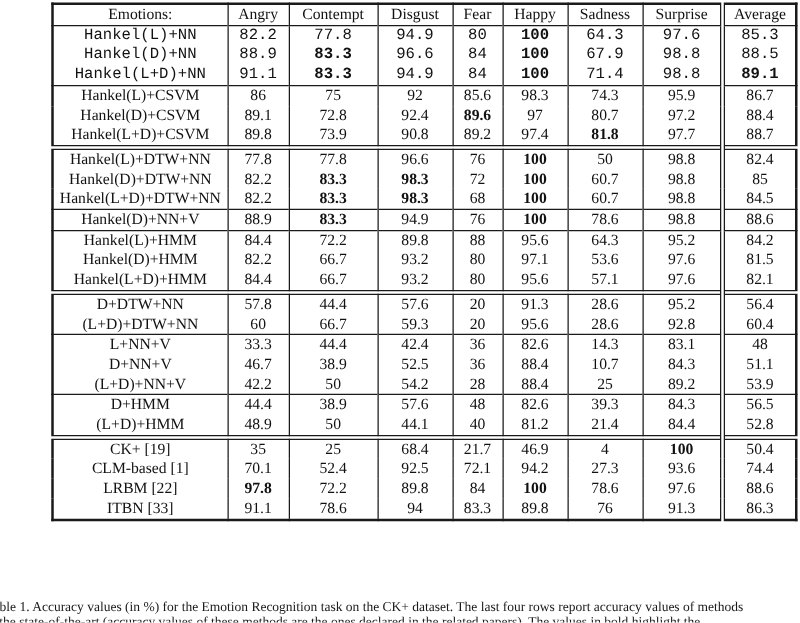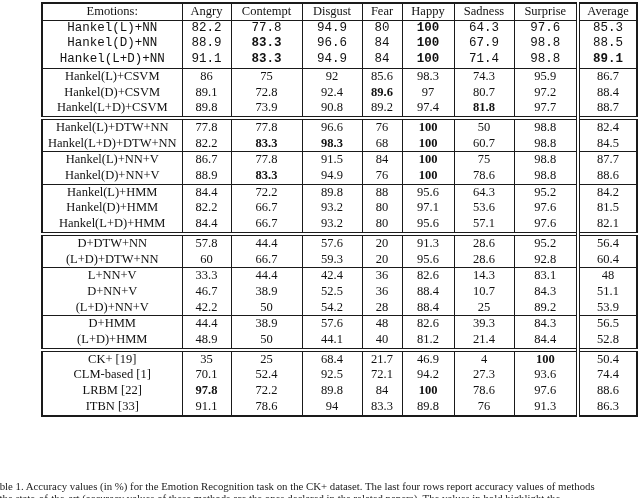--- a/index.html
+++ b/index.html
@@ -159,43 +159,43 @@
           <td>77.8</td>
           <td>77.8</td>
           <td>96.6</td>
           <td>76</td>
           <td class="bold">100</td>
           <td>50</td>
           <td>98.8</td>
           <td class="avg">82.4</td>
         </tr>
         <tr>
+          <td>Hankel(D)+DTW+NN</td>
+          <td>82.2</td>
+          <td class="bold">83.3</td>
+          <td class="bold">98.3</td>
+          <td>72</td>
+          <td class="bold">100</td>
+          <td>60.7</td>
+          <td>98.8</td>
+          <td class="avg">85</td>
+        </tr>
+        <tr>
           <td>Hankel(L+D)+DTW+NN</td>
           <td>82.2</td>
           <td class="bold">83.3</td>
           <td class="bold">98.3</td>
           <td>68</td>
           <td class="bold">100</td>
           <td>60.7</td>
           <td>98.8</td>
           <td class="avg">84.5</td>
         </tr>
       </tbody>
       <tbody class="sep-single">
-        <tr>
-          <td>Hankel(L)+NN+V</td>
-          <td>86.7</td>
-          <td>77.8</td>
-          <td>91.5</td>
-          <td>84</td>
-          <td class="bold">100</td>
-          <td>75</td>
-          <td>98.8</td>
-          <td class="avg">87.7</td>
-        </tr>
         <tr>
           <td>Hankel(D)+NN+V</td>
           <td>88.9</td>
           <td class="bold">83.3</td>
           <td>94.9</td>
           <td>76</td>
           <td class="bold">100</td>
           <td>78.6</td>
           <td>98.8</td>
           <td class="avg">88.6</td>

